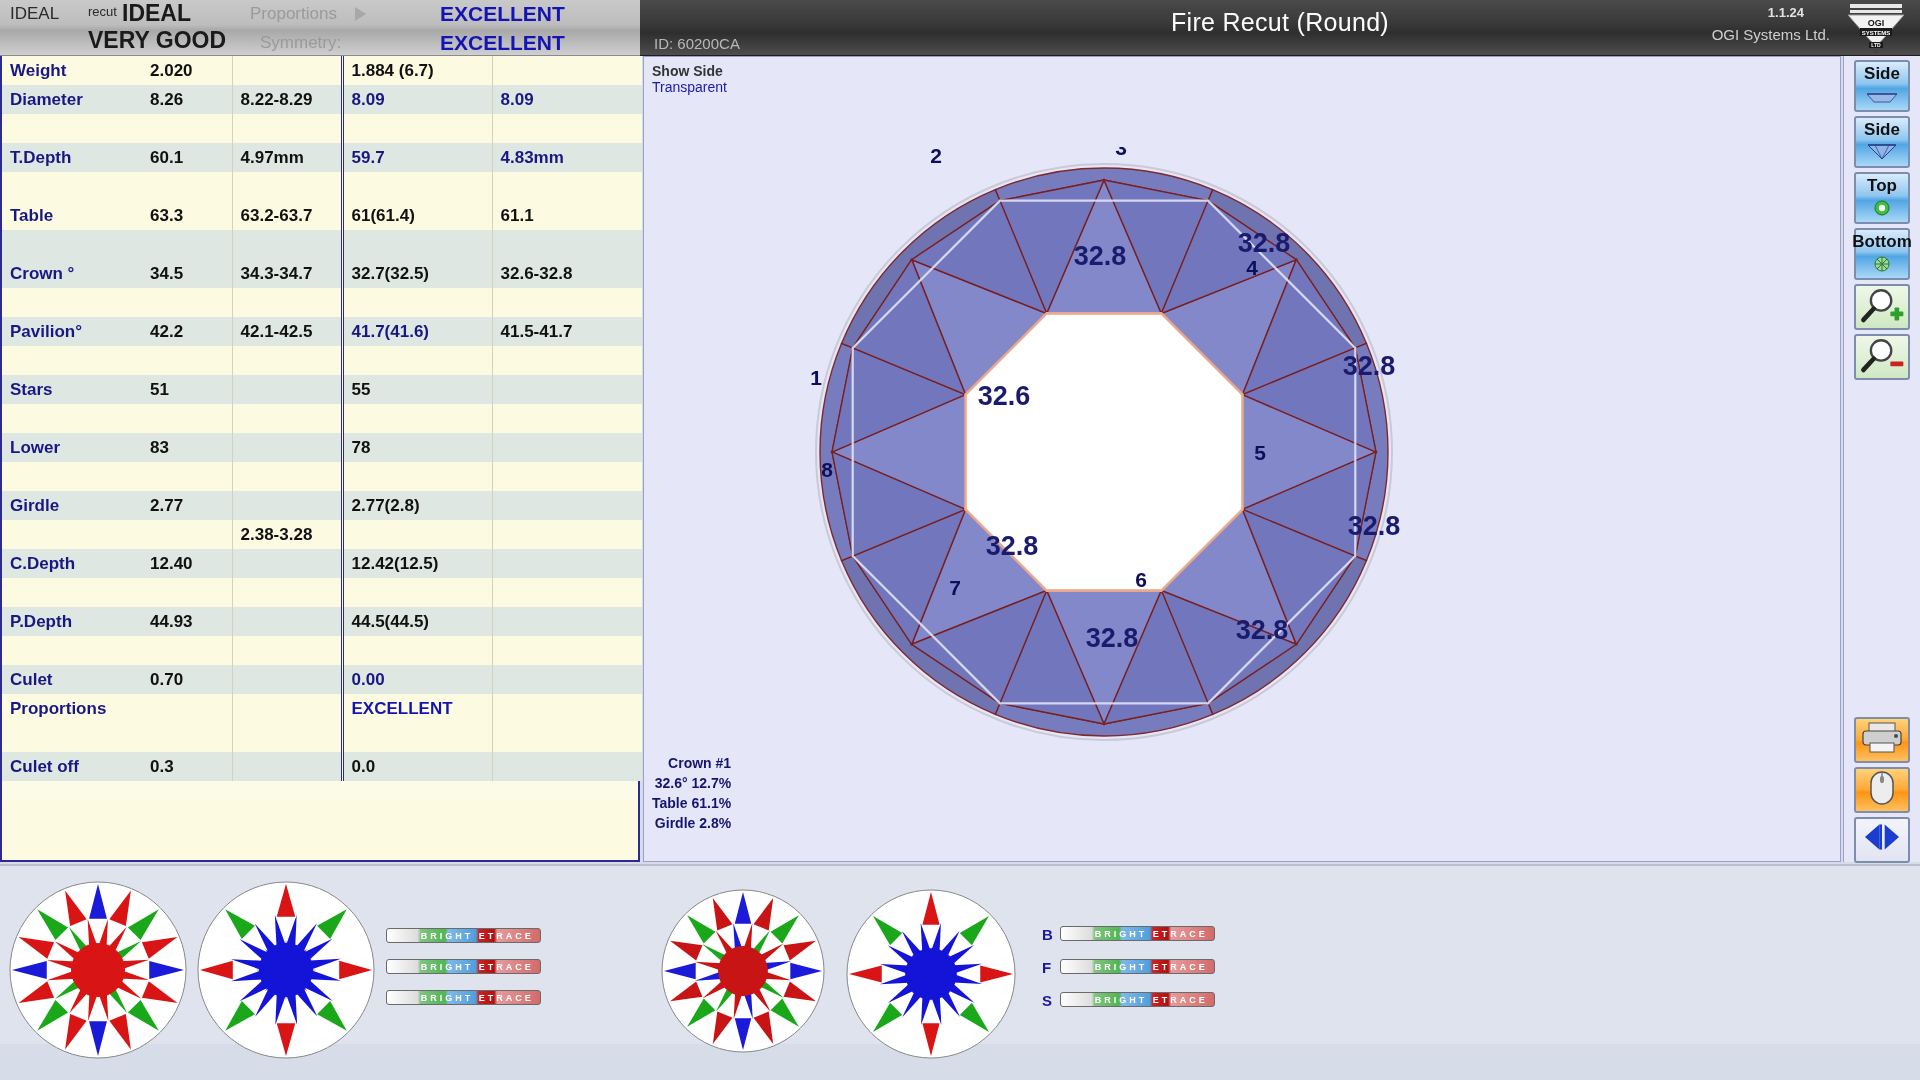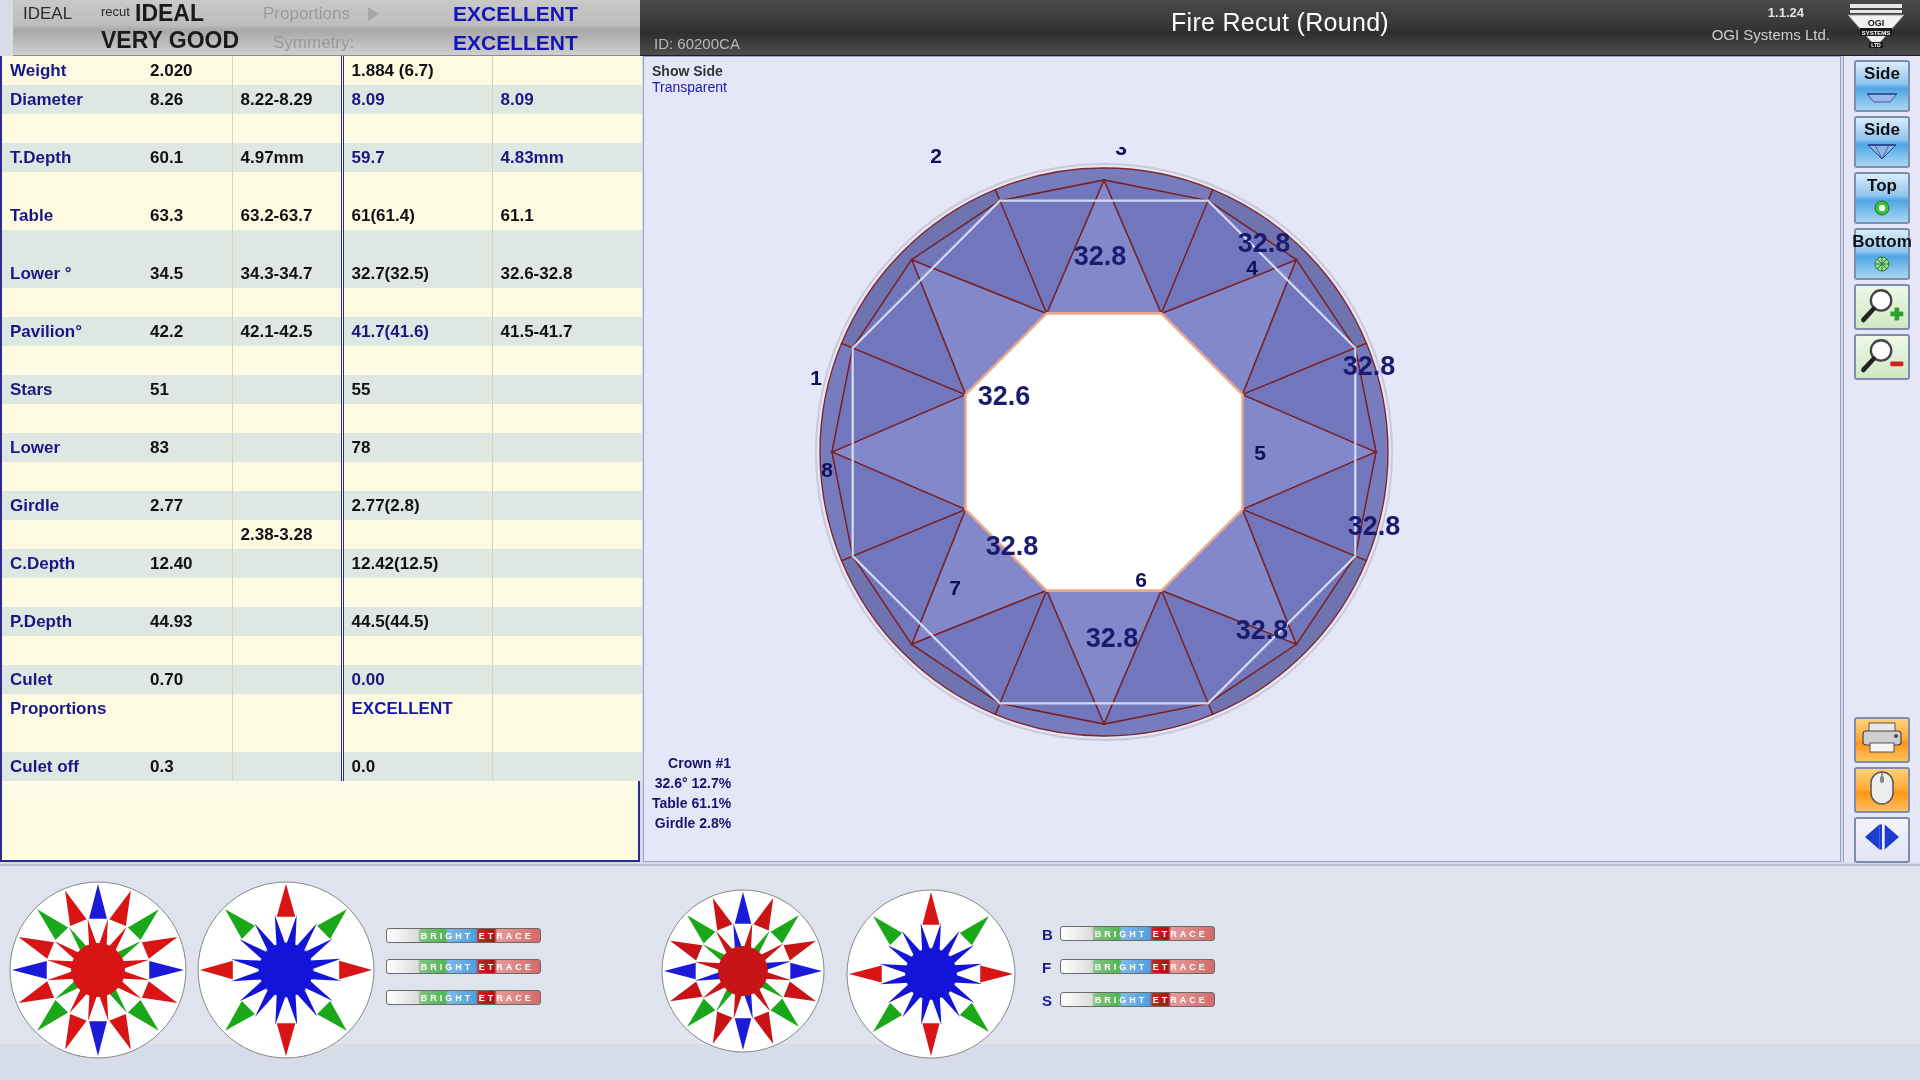--- a/index.html
+++ b/index.html
@@ -9,21 +9,21 @@
     background: #d6dce8;
     overflow: hidden;
   }
   #app { position: relative; width: 1920px; height: 1080px; }
 
   
   .topbar {
     position: absolute; left: 0; top: 0; width: 1920px; height: 56px;
   }
   .tb-left {
-    position: absolute; left: 13px; top: 0; width: 640px; height: 56px;
+    position: absolute; left: 0; top: 0; width: 640px; height: 56px;
     background: linear-gradient(to bottom, #c9c9c9 0%, #bdbdbd 45%, #a8a8a8 55%, #cfcfcf 100%);
     border-bottom: 1px solid #8a8a8a;
   }
   .tb-right {
     position: absolute; left: 640px; top: 0; width: 1280px; height: 56px;
     background: linear-gradient(to bottom, #4a4a4a 0%, #3a3a3a 40%, #2e2e2e 60%, #4e4e4e 100%);
     border-bottom: 1px solid #1d1d1d;
   }
   .grade-ideal1 { position:absolute; left:10px; top:4px; font-size:17px; color:#2a2a2a; }
   .grade-recut  { position:absolute; left:88px; top:4px; font-size:13px; color:#2a2a2a; }
@@ -203,21 +203,21 @@
             <td class="c-v4 blk">61.1</td>
           </tr>
           <tr class="r-odd">
             <td class="c-label"></td>
             <td class="c-v1"></td>
             <td class="c-v2"></td>
             <td class="c-v3"></td>
             <td class="c-v4"></td>
           </tr>
           <tr class="r-odd">
-            <td class="c-label">Lower °</td>
+            <td class="c-label">Crown °</td>
             <td class="c-v1">34.5</td>
             <td class="c-v2">34.3-34.7</td>
             <td class="c-v3 blk">32.7(32.5)</td>
             <td class="c-v4 blk">32.6-32.8</td>
           </tr>
           <tr class="r-even">
             <td class="c-label"></td>
             <td class="c-v1"></td>
             <td class="c-v2"></td>
             <td class="c-v3"></td>

